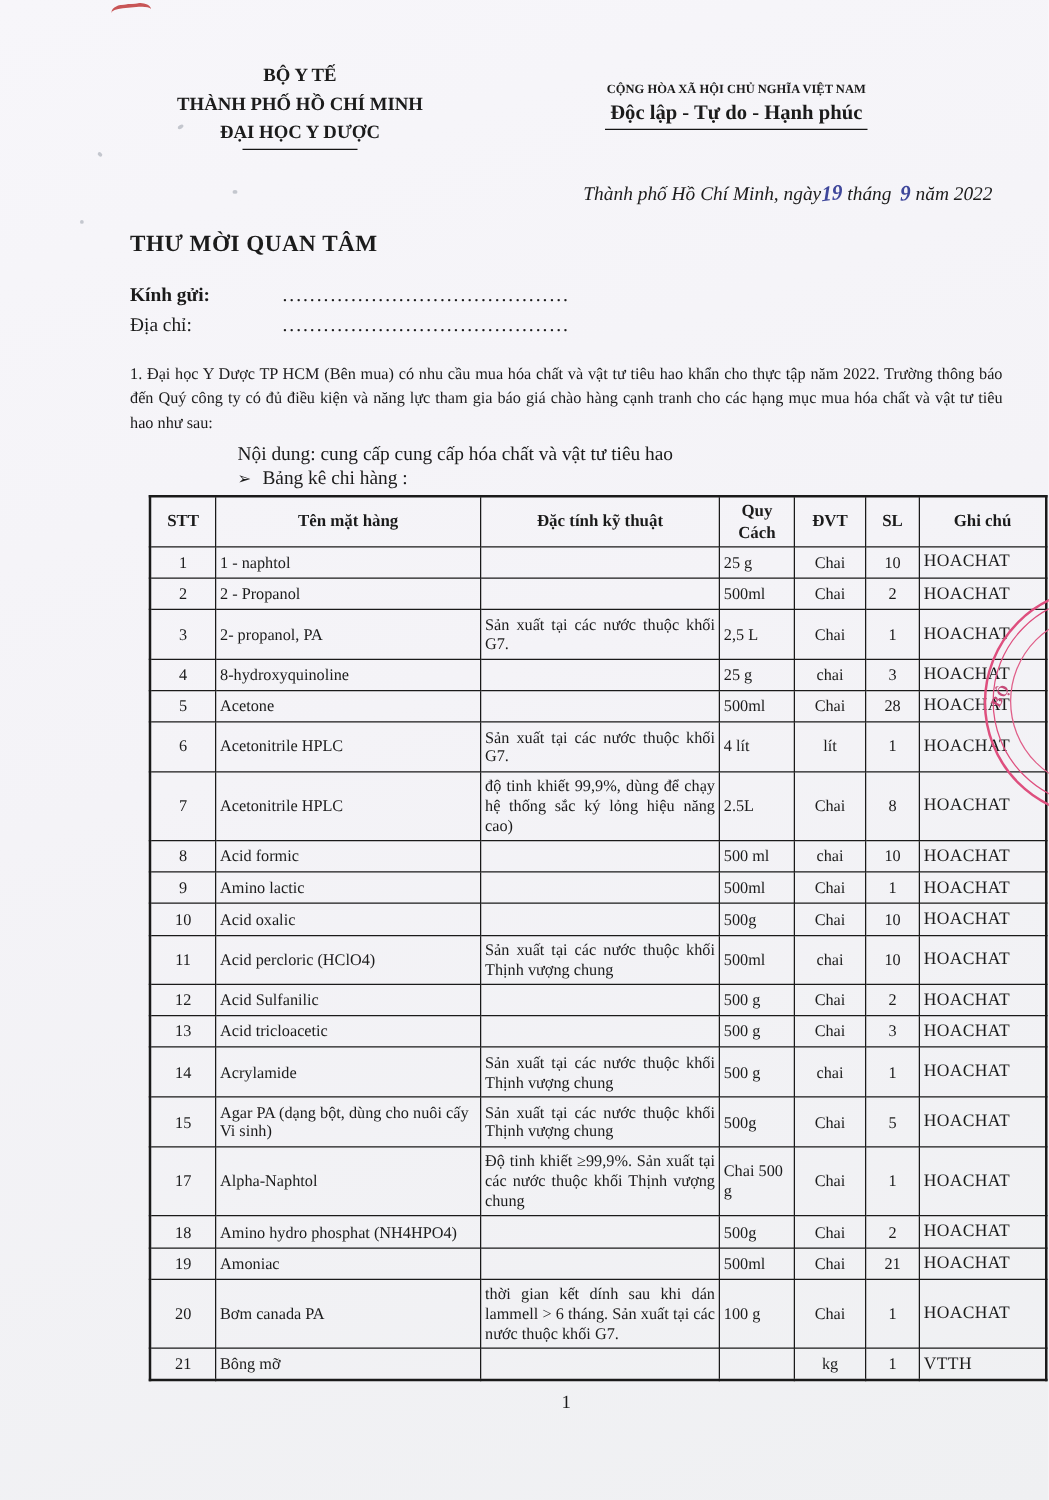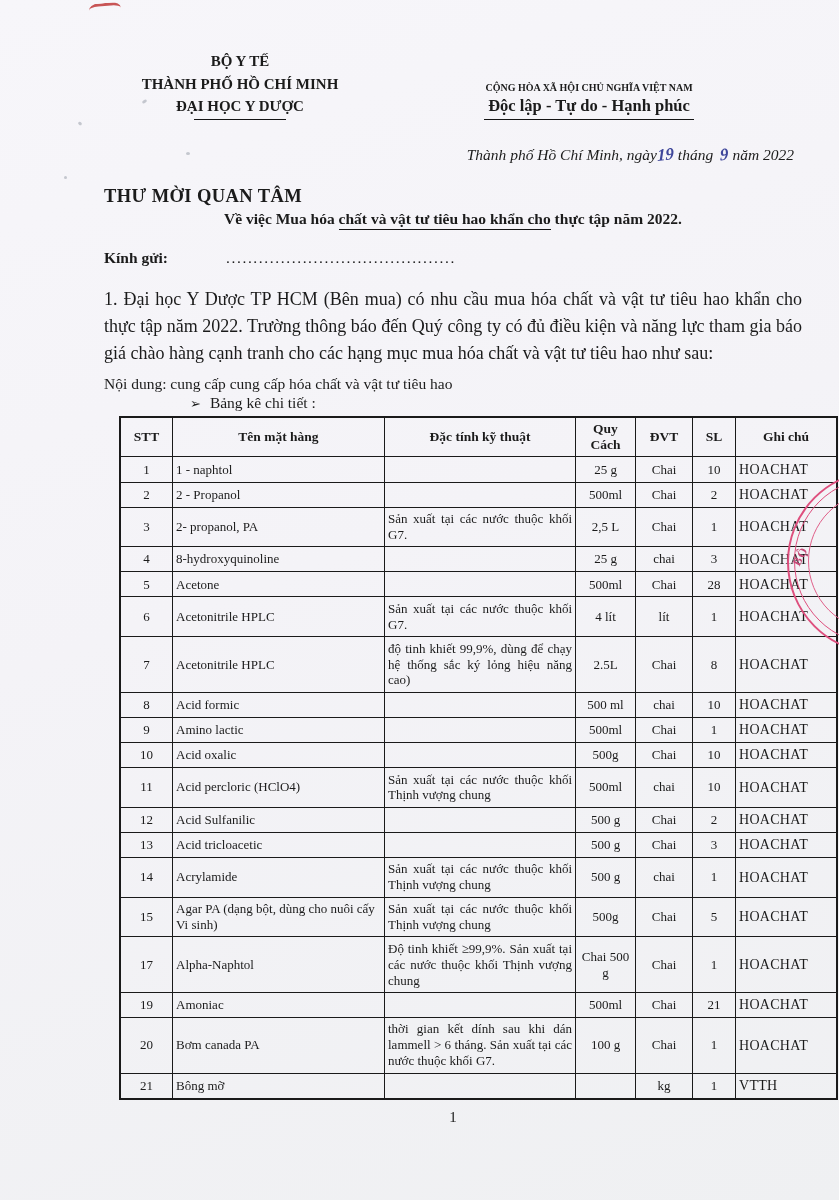--- a/index.html
+++ b/index.html
@@ -4,57 +4,57 @@
 <style>
   html,body{margin:0;padding:0;}
   body{
     width:839px;height:1200px;overflow:hidden;position:relative;
     background:linear-gradient(160deg,#f7f6fa 0%,#f4f3f7 45%,#eff0f2 100%);
     font-family:"Liberation Serif","DejaVu Serif",serif;
     color:#1b1b1b;
   }
   .content{position:absolute;left:104px;top:50px;width:698px;}
   
-  .hdr{display:flex;align-items:flex-end;}
+  .hdr{display:flex;align-items:center;}
   .org-block{width:272px;text-align:center;font-weight:bold;font-size:15px;line-height:1.5;}
   .org-underline{width:92px;border-bottom:1.5px solid #141414;margin:1px auto 0;}
   .national-block{flex:1;text-align:center;font-weight:bold;}
   .national-line1{font-size:10px;}
   .national-line2{display:inline-block;font-size:16.5px;margin-top:3px;padding:0 4px 3px;border-bottom:1.5px solid #141414;}
   
   .dateline{margin-top:25px;text-align:right;padding-right:8px;font-style:italic;font-size:15.5px;}
   .hand{display:inline-block;color:#3f479b;font-size:17px;font-weight:bold;transform:rotate(-7deg) skewX(-6deg);}
   .hand.month{margin-left:3px;}
   
   .doc-title{margin-top:21px;text-align:left;font-size:18.5px;font-weight:bold;letter-spacing:.4px;}
   .doc-subject{margin-top:3px;text-align:center;font-size:15.5px;font-weight:bold;}
   .subj-u{padding-bottom:2px;border-bottom:1.5px solid #141414;}
   
   .recipient{margin-top:18px;font-size:15.5px;line-height:1.55;}
   .rcp-label{display:inline-block;width:122px;}
   .bold{font-weight:bold;}
   .dots{letter-spacing:1.6px;}
   
-  .para{margin:16px 0 0;text-align:justify;font-size:18px;line-height:1.5;}
-  .noidung{margin-top:8px;font-size:15.5px;}
+  .para{margin:16px 0 0;text-align:justify;font-size:13px;line-height:1.5;}
+  .noidung{margin-top:8px;margin-left:86px;font-size:15.5px;}
   .bangke{margin-top:1px;margin-left:86px;font-size:15.5px;}
   .arrow{margin-right:9px;font-size:13px;}
   
   table.items{margin-top:4px;margin-left:15px;border-collapse:collapse;width:681px;table-layout:fixed;
     font-size:13px;line-height:1.22;}
   table.items th,table.items td{border:1px solid #1a1a1a;}
   table.items{border:2px solid #1a1a1a;}
   table.items th{font-size:13.5px;font-weight:bold;padding:3px 2px;text-align:center;}
   table.items td{padding:3.5px 3px;vertical-align:middle;}
   .c-stt{width:47px;text-align:center;}
   .c-name{width:207px;text-align:left;}
   td.c-name{padding-left:8px;margin-left:38px;}
   .c-spec{width:186px;}
   td.c-spec{text-align:justify;padding-left:6px;padding-right:6px;}
-  .c-qc{width:55px;text-align:center;}
+  .c-qc{width:55px;}
   .c-dvt{width:52px;text-align:center;}
   .c-sl{width:38px;text-align:center;}
   .c-note{width:96px;}
   td.c-note{font-size:14px;letter-spacing:.3px;}
   .pagenum{margin-top:9px;text-align:center;font-size:15px;}
   
   .stamp{position:absolute;left:0;top:0;width:839px;height:1200px;pointer-events:none;}
   .stamp .ring{position:absolute;border-radius:50%;}
   .ring1{left:787px;top:470px;width:180px;height:180px;border:2.5px solid #de4f7e;}
   .ring2{left:794px;top:477px;width:166px;height:166px;border:1.5px solid #de4f7e;}
@@ -90,30 +90,30 @@
     </div>
     <div class="national-block">
       <div class="national-line1">CỘNG HÒA XÃ HỘI CHỦ NGHĨA VIỆT NAM</div>
       <div class="national-line2">Độc lập - Tự do - Hạnh phúc</div>
     </div>
   </div>
 
   <div class="dateline"><span>Thành phố Hồ Chí Minh, ngày</span><span class="hand">19</span><span> tháng </span><span class="hand month">9</span><span> năm 2022</span></div>
 
   <div class="doc-title">THƯ MỜI QUAN TÂM</div>
-  <div class="doc-subject"><span>Về việc Mua hóa </span><span class="subj-u">chất và vật tư tiêu hao khẩn cho</span><span> thực tập năm 2022.</span></div>
 
   <div class="recipient">
     <div><span class="rcp-label bold">Kính gửi:</span><span class="dots">..........................................</span></div>
+    <div><span class="rcp-label">Địa chỉ:</span><span class="dots">..........................................</span></div>
   </div>
 
   <p class="para">1. Đại học Y Dược TP HCM (Bên mua) có nhu cầu mua hóa chất và vật tư tiêu hao khẩn cho thực tập năm 2022. Trường thông báo đến Quý công ty có đủ điều kiện và năng lực tham gia báo giá chào hàng cạnh tranh cho các hạng mục mua hóa chất và vật tư tiêu hao như sau:</p>
 
   <div class="noidung">Nội dung: cung cấp cung cấp hóa chất và vật tư tiêu hao</div>
-  <div class="bangke"><span class="arrow">➢</span><span>Bảng kê chi tiết :</span></div>
+  <div class="bangke"><span class="arrow">➢</span><span>Bảng kê chi hàng :</span></div>
 
   <table class="items">
     <thead>
       <tr>
         <th class="c-stt">STT</th>
         <th class="c-name">Tên mặt hàng</th>
         <th class="c-spec">Đặc tính kỹ thuật</th>
         <th class="c-qc">Quy Cách</th>
         <th class="c-dvt">ĐVT</th>
         <th class="c-sl">SL</th>
@@ -275,20 +275,29 @@
   <tr>
     <td class="c-stt">17</td>
     <td class="c-name">Alpha-Naphtol</td>
     <td class="c-spec">Độ tinh khiết ≥99,9%. Sản xuất tại các nước thuộc khối Thịnh vượng chung</td>
     <td class="c-qc">Chai 500 g</td>
     <td class="c-dvt">Chai</td>
     <td class="c-sl">1</td>
     <td class="c-note">HOACHAT</td>
   </tr>
 
+  <tr>
+    <td class="c-stt">18</td>
+    <td class="c-name">Amino hydro phosphat (NH4HPO4)</td>
+    <td class="c-spec"></td>
+    <td class="c-qc">500g</td>
+    <td class="c-dvt">Chai</td>
+    <td class="c-sl">2</td>
+    <td class="c-note">HOACHAT</td>
+  </tr>
 
   <tr>
     <td class="c-stt">19</td>
     <td class="c-name">Amoniac</td>
     <td class="c-spec"></td>
     <td class="c-qc">500ml</td>
     <td class="c-dvt">Chai</td>
     <td class="c-sl">21</td>
     <td class="c-note">HOACHAT</td>
   </tr>

